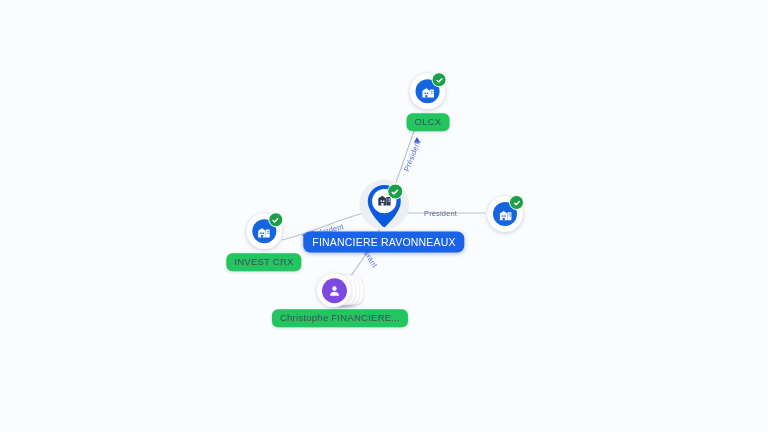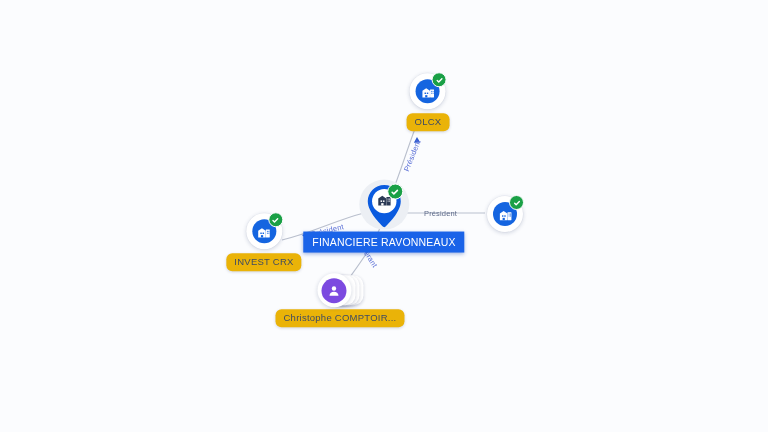--- a/index.html
+++ b/index.html
@@ -73,37 +73,37 @@
     border: 1.5px solid #fbfcfe;
     display: flex;
     align-items: center;
     justify-content: center;
   }
   .badge svg { display:block; }
 
   
   .pill {
     margin-top: 4px;
-    background: #eab308;
+    background: #22c55e;
     color: #3f4b63;
     font-size: 9.5px;
     letter-spacing: .25px;
     padding: 4px 8px 4px 8px;
     border-radius: 6px;
     white-space: nowrap;
     box-shadow: 0 1px 3px rgba(22, 40, 90, .18);
     line-height: 1;
   }
   .pill.selected {
     background: #1a63e8;
     color: #ffffff;
     font-size: 10.5px;
     letter-spacing: .2px;
     padding: 5px 9px;
-    border-radius: 0;
+    border-radius: 7px;
     box-shadow: 0 1px 4px rgba(20, 70, 180, .40);
   }
 
   
   .pin-halo {
     position: absolute;
     width: 50px;
     height: 50px;
     border-radius: 50%;
     background: #eceff4;
@@ -305,21 +305,21 @@
         <div class="stack-card s1"></div>
         <div class="person-circle">
           <div class="pdisc">
             <svg width="15" height="15" viewBox="0 0 24 24" fill="#ffffff">
               <circle cx="12" cy="8.4" r="3.5"></circle>
               <path d="M4.8 20c0-4.2 3.3-6.6 7.2-6.6s7.2 2.4 7.2 6.6z"></path>
             </svg>
           </div>
         </div>
       </div>
-      <div class="pill" style="margin-top:2px;">Christophe COMPTOIR...</div>
+      <div class="pill" style="margin-top:2px;">Christophe FINANCIERE...</div>
     </div>
   </div>
 
   <div class="node" style="left:384px; top:213px;">
     <div class="node-inner" style="transform: translate(-50%, -43%);">
       <div class="pin-wrap">
         <div class="pin-halo"></div>
         <svg class="pin" width="36" height="46" viewBox="0 0 36 46">
           <path d="M18 1.5c-9.1 0-16.5 7.3-16.5 16.3 0 10.9 13.1 23.3 15.4 25.5.6.6 1.6.6 2.2 0 2.3-2.2 15.4-14.6 15.4-25.5C34.5 8.8 27.1 1.5 18 1.5z" fill="#0b5bdf"></path>
           <circle cx="18" cy="17.6" r="12.2" fill="#ffffff"></circle>

